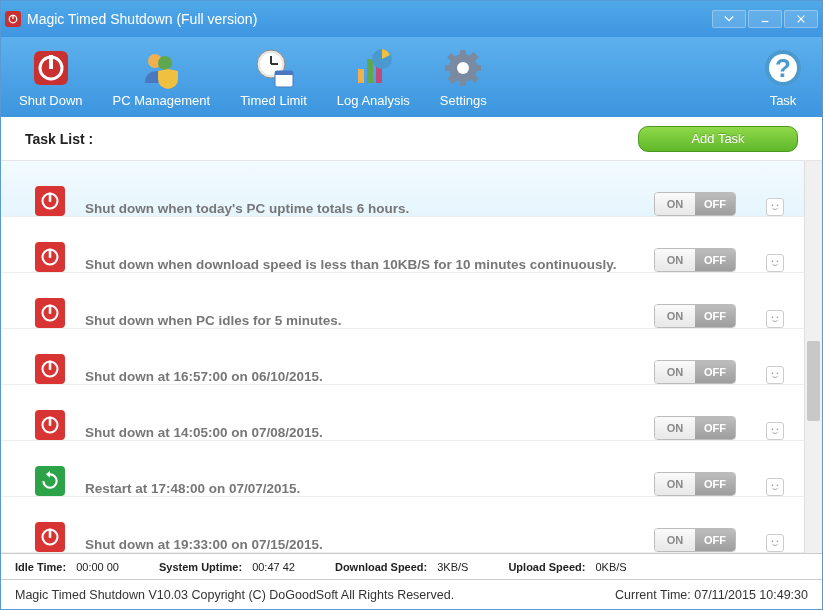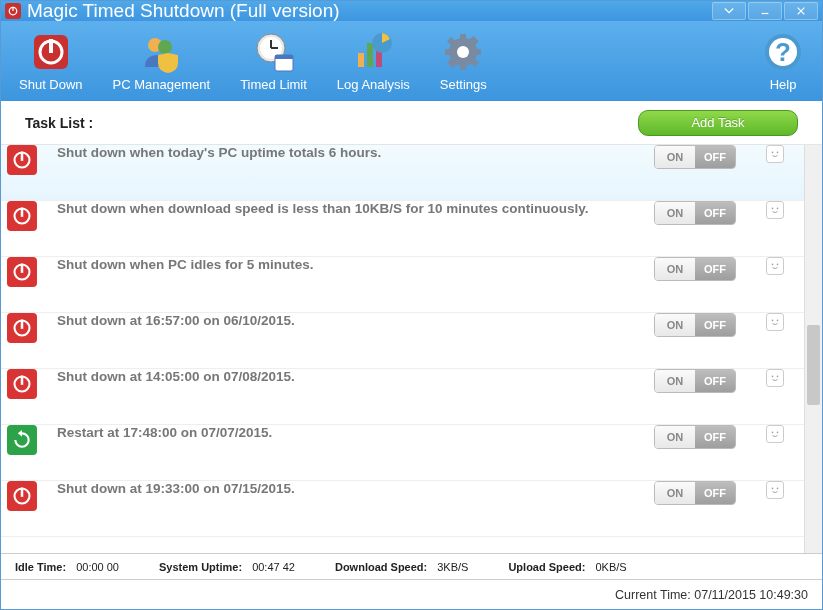--- a/index.html
+++ b/index.html
@@ -1,35 +1,35 @@
 <!DOCTYPE html>
 <html><head>
 <meta charset="utf-8">
 <style>
 * { margin: 0; padding: 0; box-sizing: border-box; }
 body { font-family: "Segoe UI", Tahoma, Arial, sans-serif; font-size: 13px; background: #f0f0f0; }
 .window { width: 823px; height: 610px; background: #fff; border: 1px solid #5a9ad4; display: flex; flex-direction: column; position: relative; }
-.titlebar { height: 20px; background: linear-gradient(#4fa8e8, #3d96e0); display: flex; align-items: center; color: #fff; font-size: 19px; padding: 0 4px; justify-content: space-between; }
+.titlebar { height: 36px; background: linear-gradient(#4fa8e8, #3d96e0); display: flex; align-items: center; color: #fff; font-size: 14px; padding: 0 4px; justify-content: space-between; }
 .titlebar-icon { width: 16px; height: 16px; background: #c93030; border-radius: 3px; display: flex; align-items: center; justify-content: center; margin-right: 6px; }
 .titlebar-icon svg { width: 10px; height: 10px; }
 .titlebar-buttons { margin-left: auto; display: flex; gap: 0; }
 .titlebar-btn { width: 34px; height: 18px; background: rgba(255,255,255,0.15); border: 1px solid rgba(255,255,255,0.3); display: flex; align-items: center; justify-content: center; cursor: pointer; margin-left: 2px; border-radius: 2px;}
 .titlebar-btn svg { width: 10px; height: 10px; stroke: #fff; fill: none; stroke-width: 1.5; }
 .toolbar { height: 80px; background: linear-gradient(#5db0ed, #3c95de); display: flex; align-items: center; padding: 0 18px; }
 .tool { display: flex; flex-direction: column; align-items: center; justify-content: center; gap: 4px; cursor: pointer; margin-right: 30px; }
 .tool:last-child { margin-right: 0; }
 .tool-label { color: #fff; font-size: 13px; font-weight: 500; white-space: nowrap; }
 .tool-icon { width: 42px; height: 42px; display: flex; align-items: center; justify-content: center; }
 .spacer { flex: 1; }
 .header-row { height: 44px; display: flex; align-items: center; padding: 8px 24px; border-bottom: 1px solid #e5e5e5; }
 .header-label { font-weight: bold; font-size: 14px; color: #222; }
 .add-task-btn { margin-left: auto; width: 160px; height: 26px; background: linear-gradient(#8fd94a, #5fb82a); border: 1px solid #4a9820; border-radius: 10px; color: #fff; font-weight: 500; font-size: 13px; cursor: pointer; text-shadow: 0 -1px rgba(0,0,0,0.2); }
 .content { flex: 1; overflow: hidden; display: flex; }
 .task-list { flex: 1; overflow-y: auto; }
-.task-row { height: 56px; display: flex; align-items: flex-start; padding: 0 20px 0 6px; border-bottom: 1px solid #eee; gap: 20px; }
+.task-row { height: 56px; display: flex; align-items: flex-end; padding: 0 20px 0 34px; border-bottom: 1px solid #eee; gap: 20px; }
 .task-row.selected { background: linear-gradient(#f2fbff, #e6f5fd); }
 .task-icon { width: 30px; height: 30px; border-radius: 4px; display: flex; align-items: center; justify-content: center; flex-shrink: 0; }
 .task-icon.shutdown { background: #d83434; }
 .task-icon.restart { background: #2ca349; }
 .task-desc { flex: 1; color: #777; font-size: 13.5px; font-weight: 600; }
 .toggle { display: flex; border: 1px solid #bbb; border-radius: 4px; overflow: hidden; height: 24px; cursor: pointer; margin-right: 10px;}
 .toggle span { width: 40px; display: flex; align-items: center; justify-content: center; font-size: 11px; font-weight: bold; color: #888; background: linear-gradient(#fafafa,#e8e8e8); }
 .toggle span.off { background: linear-gradient(#bdbdbd,#9e9e9e); color: #fff; }
 .more-btn { width: 18px; height: 18px; border: 1px solid #ccc; border-radius: 3px; display: flex; align-items: center; justify-content: center; cursor: pointer; background: #fff;}
 .more-btn svg { width: 10px; height: 10px; }
@@ -142,21 +142,21 @@
     </div>
     <div class="spacer"></div>
     <div class="tool" style="margin-right:0">
       <div class="tool-icon">
         <svg width="42" height="42" viewBox="0 0 42 42">
             <circle cx="21" cy="21" r="18" fill="#4a9ad0"></circle>
             <circle cx="21" cy="21" r="14" fill="#fff"></circle>
             <text x="21" y="30" font-size="26" font-weight="bold" fill="#4a9ad0" text-anchor="middle" font-family="Arial">?</text>
           </svg>
       </div>
-      <span class="tool-label">Help</span>
+      <span class="tool-label">Task</span>
     </div>
   </div>
 
   <div class="header-row">
     <span class="header-label">Task List :</span>
     <button class="add-task-btn">Add Task</button>
   </div>
 
   <div class="content">
     <div class="task-list" id="task-list">
@@ -311,16 +311,17 @@
     <span class="val">00:00 00</span>
     <span class="lbl">System Uptime:</span>
     <span class="val">00:47 42</span>
     <span class="lbl">Download Speed:</span>
     <span class="val">3KB/S</span>
     <span class="lbl">Upload Speed:</span>
     <span class="val" style="margin-right:0">0KB/S</span>
   </div>
 
   <div class="footer">
+    <span>Magic Timed Shutdown V10.03  Copyright (C)  DoGoodSoft All Rights Reserved.</span>
     <span class="footer-right">Current Time: 07/11/2015 10:49:30</span>
   </div>
 
 </div>
 
 </body></html>

